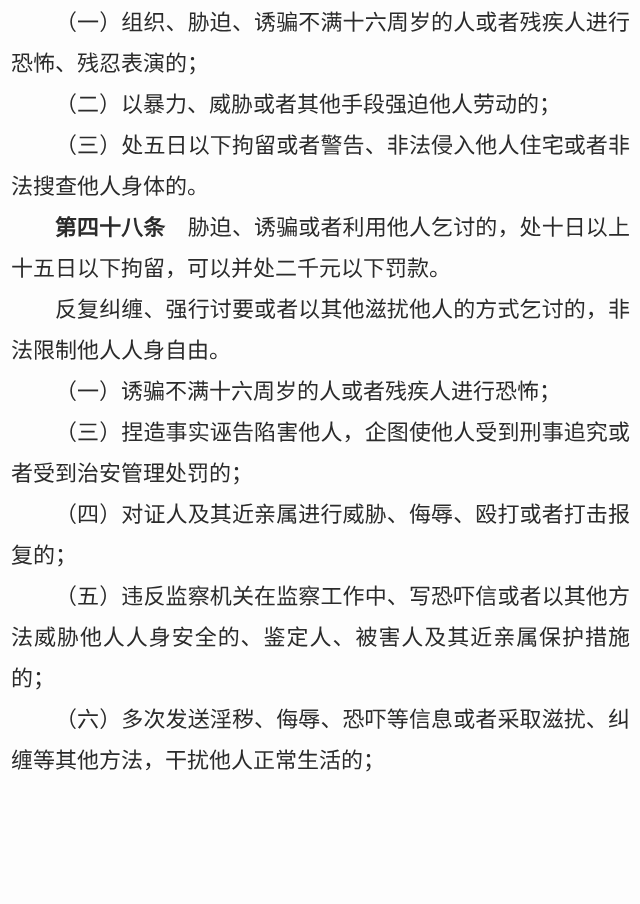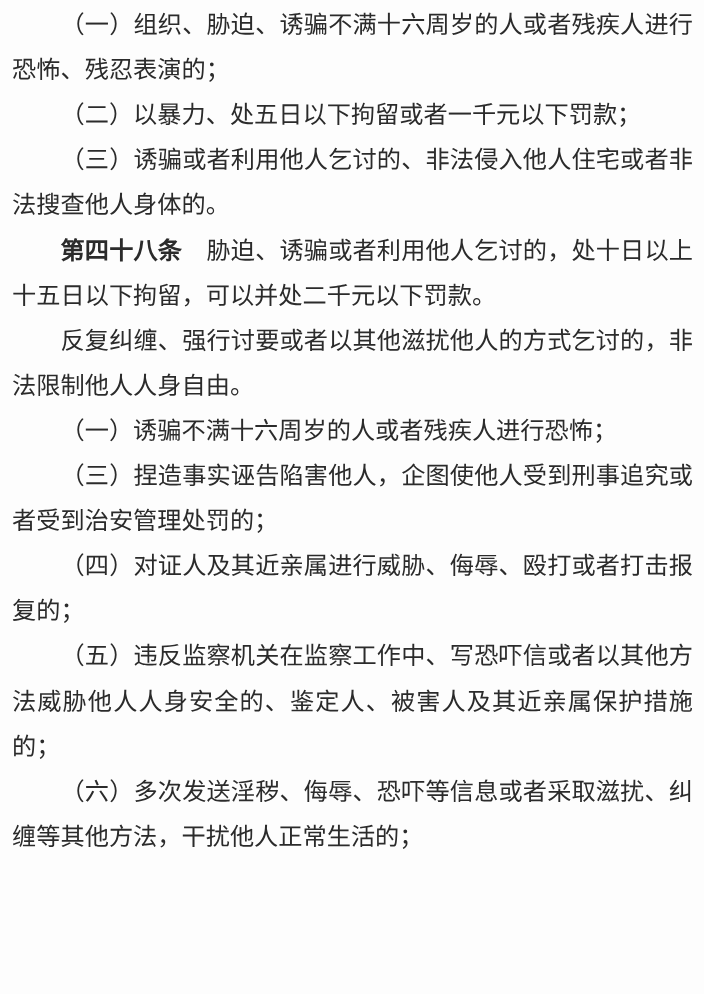--- a/index.html
+++ b/index.html
@@ -43,23 +43,23 @@
   .doc p b.article-no:empty { display: none; }
 </style>
 </head>
 <body>
 
 <div class="page">
   <div class="doc">
 
     <p><span>（一）组织、胁迫、诱骗不满十六周岁的人或者残疾人进行恐怖、残忍表演的；</span></p>
 
-    <p><span>（二）以暴力、处五日以下拘留或者一千元以下罚款；</span></p>
+    <p><span>（二）以暴力、威胁或者其他手段强迫他人劳动的；</span></p>
 
-    <p><span>（三）诱骗或者利用他人乞讨的、非法侵入他人住宅或者非法搜查他人身体的。</span></p>
+    <p><span>（三）处五日以下拘留或者警告、非法侵入他人住宅或者非法搜查他人身体的。</span></p>
 
     <p><b class="article-no">第四十八条</b><span>　胁迫、诱骗或者利用他人乞讨的，处十日以上十五日以下拘留，可以并处二千元以下罚款。</span></p>
 
     <p><span>反复纠缠、强行讨要或者以其他滋扰他人的方式乞讨的，非法限制他人人身自由。</span></p>
 
 
     <p><span>（一）诱骗不满十六周岁的人或者残疾人进行恐怖；</span></p>
 
 
     <p><span>（三）捏造事实诬告陷害他人，企图使他人受到刑事追究或者受到治安管理处罚的；</span></p>

